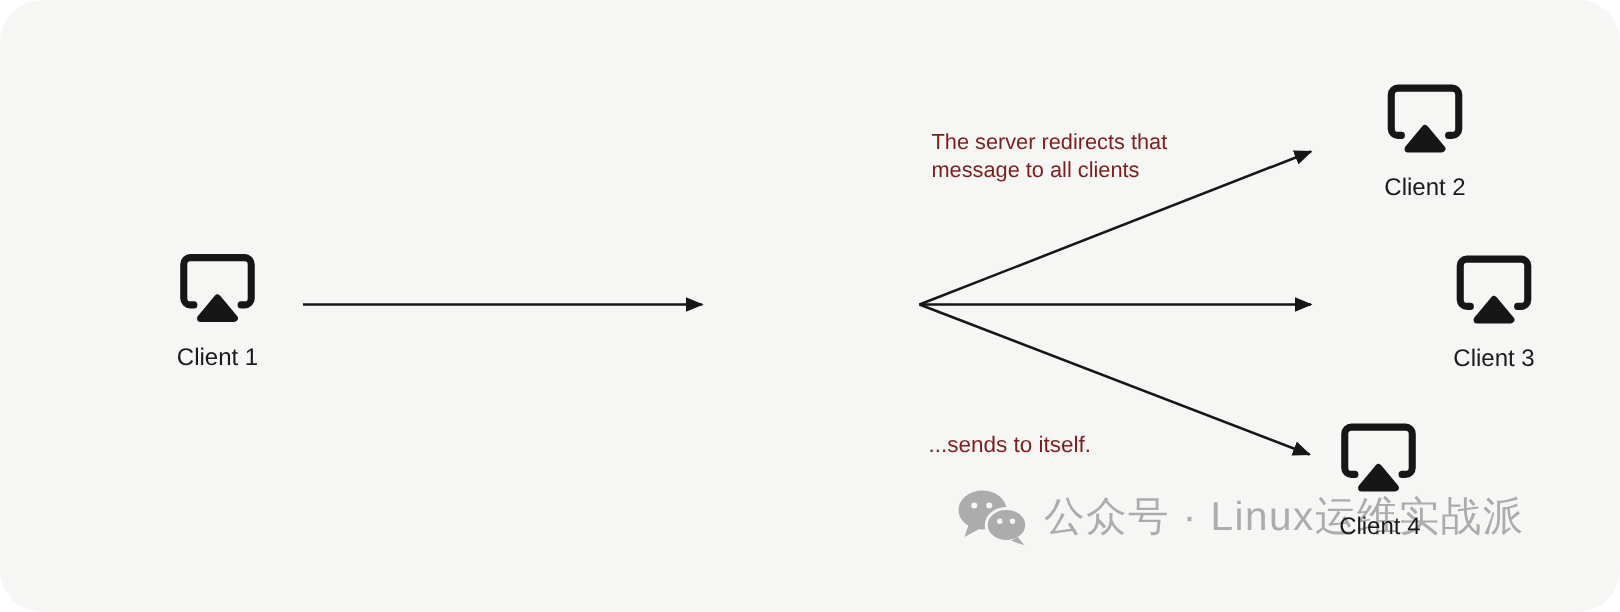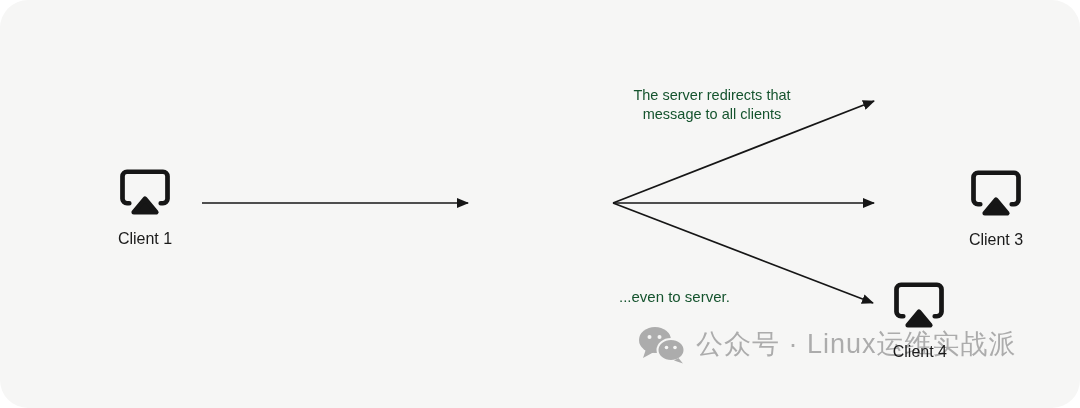--- a/index.html
+++ b/index.html
@@ -35,25 +35,24 @@
   }
   .node-label {
     margin-top: 11px;
     font-size: 16px;
     line-height: 18px;
     color: #1a1a1a;
     white-space: nowrap;
   }
   .annotation {
     position: absolute;
-    color: #14532d;
+    color: #7f1d1d;
     font-size: 15px;
     line-height: 19px;
     z-index: 2;
-    text-align: center;
   }
   .annotation.send { left: 210px; top: 231px; white-space: nowrap; font-size: 15.5px; }
   .annotation.redirect { left: 621px; top: 86px; width: 182px; font-size: 14.5px; }
   .annotation.itself { left: 619px; top: 287px; white-space: nowrap; }
   .watermark {
     position: absolute;
     left: 638px; top: 326px;
     display: flex;
     z-index: 1;
     opacity: 0.95;
@@ -85,39 +84,46 @@
 
   <div class="node" style="left:114px; top:165px; width:62px;align-items:center;">
     <svg width="56" height="54" viewBox="0 0 24 24" fill="none" stroke="#161616" stroke-width="2.1" stroke-linecap="round" stroke-linejoin="round">
       <path d="M5 17H4a2 2 0 0 1-2-2V5a2 2 0 0 1 2-2h16a2 2 0 0 1 2 2v10a2 2 0 0 1-2 2h-1"></path>
       <polygon points="12 15 17 21 7 21" fill="#161616"></polygon>
     </svg>
     <div class="node-label">Client 1</div>
   </div>
 
 
+  <div class="node" style="left:919px; top:52px; width:62px;">
+    <svg width="56" height="54" viewBox="0 0 24 24" fill="none" stroke="#161616" stroke-width="2.1" stroke-linecap="round" stroke-linejoin="round">
+      <path d="M5 17H4a2 2 0 0 1-2-2V5a2 2 0 0 1 2-2h16a2 2 0 0 1 2 2v10a2 2 0 0 1-2 2h-1"></path>
+      <polygon points="12 15 17 21 7 21" fill="#161616"></polygon>
+    </svg>
+    <div class="node-label">Client 2</div>
+  </div>
 
   <div class="node" style="left:965px; top:166px; width:62px;">
     <svg width="56" height="54" viewBox="0 0 24 24" fill="none" stroke="#161616" stroke-width="2.1" stroke-linecap="round" stroke-linejoin="round">
       <path d="M5 17H4a2 2 0 0 1-2-2V5a2 2 0 0 1 2-2h16a2 2 0 0 1 2 2v10a2 2 0 0 1-2 2h-1"></path>
       <polygon points="12 15 17 21 7 21" fill="#161616"></polygon>
     </svg>
     <div class="node-label">Client 3</div>
   </div>
 
   <div class="node" style="left:885px; top:278px; width:62px;align-items:flex-end;">
     <svg width="56" height="54" viewBox="0 0 24 24" fill="none" stroke="#161616" stroke-width="2.1" stroke-linecap="round" stroke-linejoin="round">
       <path d="M5 17H4a2 2 0 0 1-2-2V5a2 2 0 0 1 2-2h16a2 2 0 0 1 2 2v10a2 2 0 0 1-2 2h-1"></path>
       <polygon points="12 15 17 21 7 21" fill="#161616"></polygon>
     </svg>
     <div class="node-label">Client 4</div>
   </div>
 
   <div class="annotation redirect">The server redirects that message to all clients</div>
-  <div class="annotation itself">...even to server.</div>
+  <div class="annotation itself">...sends to itself.</div>
 
   <div class="watermark">
     <svg width="48" height="38" viewBox="0 0 48 38">
       <ellipse cx="17" cy="14" rx="16" ry="13" fill="#A9A9A9"></ellipse>
       <polygon points="8,23 5,32 16,26" fill="#A9A9A9"></polygon>
       <circle cx="11.5" cy="11" r="2" fill="#F6F6F5"></circle>
       <circle cx="21.5" cy="11" r="2" fill="#F6F6F5"></circle>
       <ellipse cx="33" cy="24" rx="13.5" ry="11" fill="#A9A9A9" stroke="#F6F6F5" stroke-width="2"></ellipse>
       <polygon points="40.5,32 45,37.5 36,34.5" fill="#A9A9A9"></polygon>
       <circle cx="28.5" cy="21.5" r="1.8" fill="#F6F6F5"></circle>

